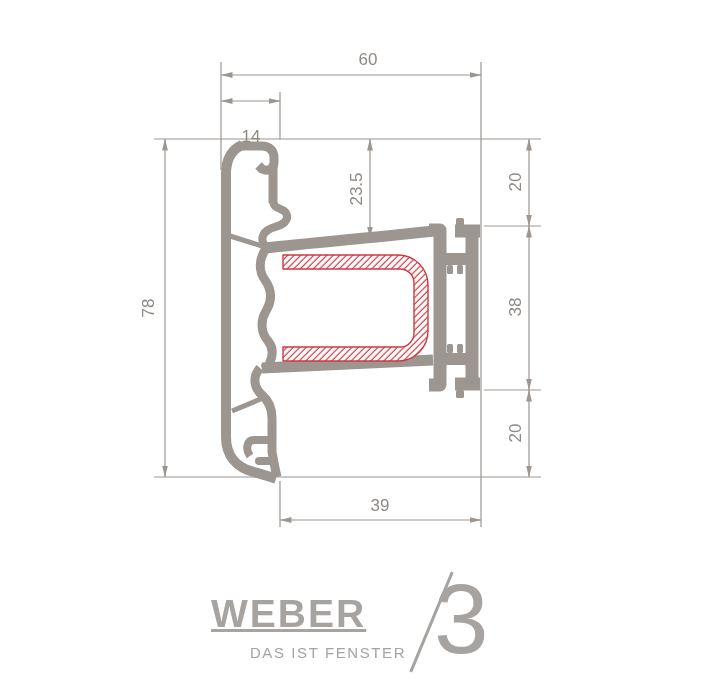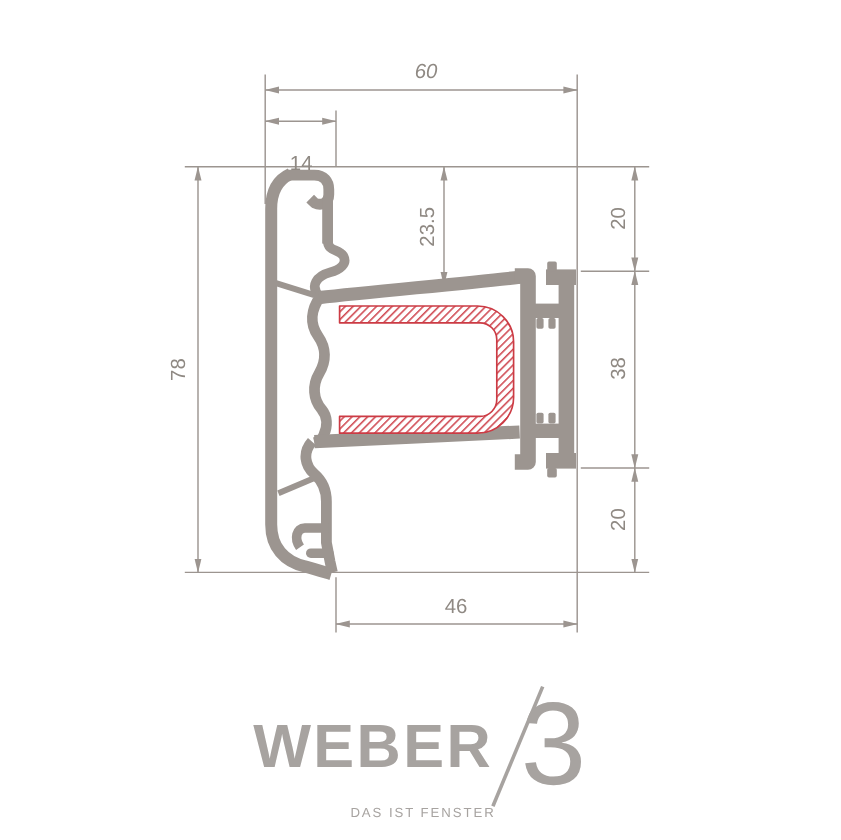--- a/index.html
+++ b/index.html
@@ -3,23 +3,23 @@
 <meta charset="utf-8">
 <style>
   html,body{margin:0;padding:0;background:#ffffff;}
   .canvas{position:relative;width:701px;height:700px;background:#ffffff;overflow:hidden;
           font-family:"Liberation Sans",sans-serif;}
   svg{position:absolute;left:0;top:0;}
   .dim{position:absolute;width:44px;height:18px;line-height:18px;text-align:center;
        font-size:17px;color:#8f8983;font-family:"Liberation Sans",sans-serif;}
   .dim.v{transform:rotate(-90deg);transform-origin:center;}
   .logo-brand{position:absolute;left:211px;top:592px;width:210px;font-weight:700;
-       font-size:51px;letter-spacing:2px;color:#a7a3a0;white-space:nowrap;}
-  .logo-tagline{position:absolute;left:243px;top:672px;width:170px;text-align:right;
-       font-size:11px;letter-spacing:1.6px;color:#a7a3a0;white-space:nowrap;}
+       font-size:39px;letter-spacing:2px;color:#a7a3a0;white-space:nowrap;text-decoration:underline;}
+  .logo-tagline{position:absolute;left:243px;top:644px;width:170px;text-align:center;
+       font-size:15px;letter-spacing:1.6px;color:#a7a3a0;white-space:nowrap;}
   .logo-slash{position:absolute;left:430px;top:568px;width:3px;height:108px;
        background:#a7a3a0;transform:rotate(22.6deg);transform-origin:center;}
   .logo-series{position:absolute;left:434px;top:570px;font-size:98px;line-height:98px;
        color:#a7a3a0;font-weight:400;}
 </style>
 </head>
 <body>
 
 <div class="canvas">
 
@@ -87,27 +87,27 @@
     <g fill="#9c9590" stroke="none">
       <rect x="447" y="265" width="6" height="9" rx="1.5"></rect>
       <rect x="457" y="265" width="6" height="9" rx="1.5"></rect>
       <rect x="447" y="344" width="6" height="9" rx="1.5"></rect>
       <rect x="457" y="344" width="6" height="9" rx="1.5"></rect>
       <rect x="456" y="218" width="8" height="8" rx="1.5"></rect>
       <rect x="456" y="390" width="8" height="8" rx="1.5"></rect>
     </g>
   </svg>
 
-  <div class="dim" style="left:333px;top:51px;font-style:italic;">60</div>
+  <div class="dim" style="left:346px;top:51px;">60</div>
   <div class="dim" style="left:229px;top:80px;margin-top:48px;">14</div>
   <div class="dim v" style="left:335px;top:180px;">23.5</div>
   <div class="dim v" style="left:127px;top:299px;">78</div>
   <div class="dim v" style="left:494px;top:173px;">20</div>
   <div class="dim v" style="left:494px;top:298px;">38</div>
   <div class="dim v" style="left:494px;top:424px;">20</div>
-  <div class="dim" style="left:358px;top:497px;">46</div>
+  <div class="dim" style="left:358px;top:497px;">39</div>
 
   <div class="logo-brand">WEBER</div>
   <div class="logo-tagline">DAS IST FENSTER</div>
   <div class="logo-slash"></div>
   <div class="logo-series">3</div>
 
 </div>
 
 </body></html>

